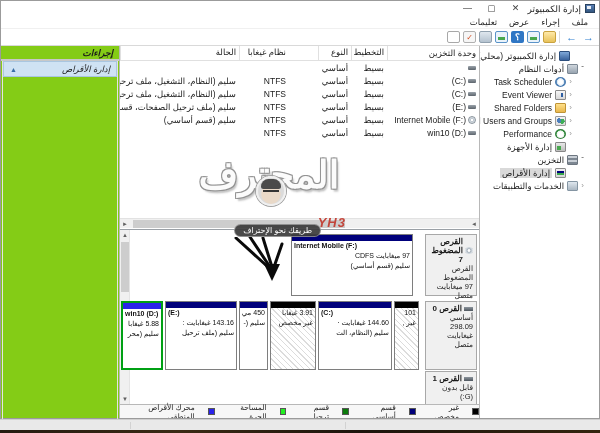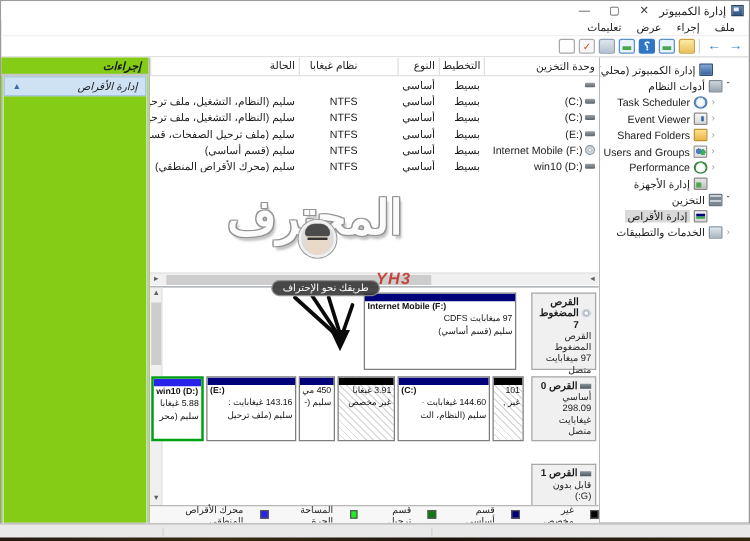--- a/index.html
+++ b/index.html
@@ -122,21 +122,21 @@
   .actions-header { height:15px; font-size:9px; font-weight:bold; color:#1b1b1b;
     padding:2px 6px; border-bottom:2px solid #c8c8c8;}
   .action-row { height:16px; display:flex; align-items:center; font-size:8.5px; color:#1b1b1b;
     padding:0 6px; justify-content:space-between;}
   .action-row.hl { background:#cfe2f3; border:1px solid #a9c6e0; }
   .act-arrow { color:#3a6ea5; font-size:7px; }
   .act-arrow2 { color:#444; font-size:7px; }
   .actions-box { margin:0 1px; border:1px solid #e3e3e3; border-top:none; height:100%; }
 
   
-  .watermark { position:absolute; top:104px; left:37px; width:190px; height:92px; z-index:5;
+  .watermark { position:absolute; top:104px; left:54px; width:190px; height:92px; z-index:5;
     opacity:.92; pointer-events:none; direction:rtl;}
   .wm-main { font-size:38px; font-weight:bold; color:#fbfbfb; letter-spacing:-1px;
     text-shadow:-1px -1px 0 #8a8a8a, 1px -1px 0 #8a8a8a, -1px 1px 0 #8a8a8a, 1px 1px 0 #8a8a8a,
       2px 3px 2px #bdbdbd; line-height:50px; text-align:center;}
   .wm-avatar { position:absolute; top:26px; right:78px; width:30px; height:30px; border-radius:50%;
     background:radial-gradient(circle at 50% 62%, #e8d6c4 45%, #d9d9d9 48%); border:2px solid #efefef;
     box-shadow:0 0 0 1px #9a9a9a;}
   .wm-avatar::before { content:""; position:absolute; top:1px; left:3px; right:3px; height:10px;
     border-radius:12px 12px 4px 4px; background:#3c3c3c;}
   .wm-avatar::after { content:""; position:absolute; top:12px; left:5px; right:5px; height:5px;
@@ -317,21 +317,20 @@
             <span class="vc c-status">سليم (قسم أساسي)</span>
           </div>
           <div class="vol-row">
             <span class="vc c-name">
                 <span class="drive-ico"></span>
                 <span class="ltr">win10 (D:)</span>
               </span>
             <span class="vc c-layout">بسيط</span>
             <span class="vc c-type">أساسي</span>
             <span class="vc c-fs">NTFS</span>
-            <span class="vc c-status">سليم (محرك الأقراص المنطقي)</span>
           </div>
 
           <div class="hscroll">
             <span class="harrow" style="right:0">◄</span>
             <span class="harrow" style="left:0">►</span>
             <span class="hthumb" style="left:13px; width:212px"></span>
           </div>
         </div>
 
         <div class="graph-pane">
@@ -354,21 +353,21 @@
             <div class="parts">
               <div class="part" style="width:122px; margin-right:6px">
                 <div class="stripe" style="background-color: rgb(0, 0, 123);"></div>
                 <div class="ptxt pname ltr">Internet Mobile (F:)</div>
                 <div class="ptxt">97 ميغابايت CDFS</div>
                 <div class="ptxt">سليم (قسم أساسي)</div>
               </div>
             </div>
           </div>
 
-          <div class="disk-row" style="top:71px; height:52px">
+          <div class="disk-row" style="top:71px; height:69px">
             <div class="disk-header">
               <div class="disk-title">
                   <span class="dh-ico"></span>
                   <span>القرص 0</span>
                 </div>
               <div>أساسي</div>
               <div>298.09 غيغابايت</div>
               <div>متصل</div>
             </div>
             <div class="parts">

